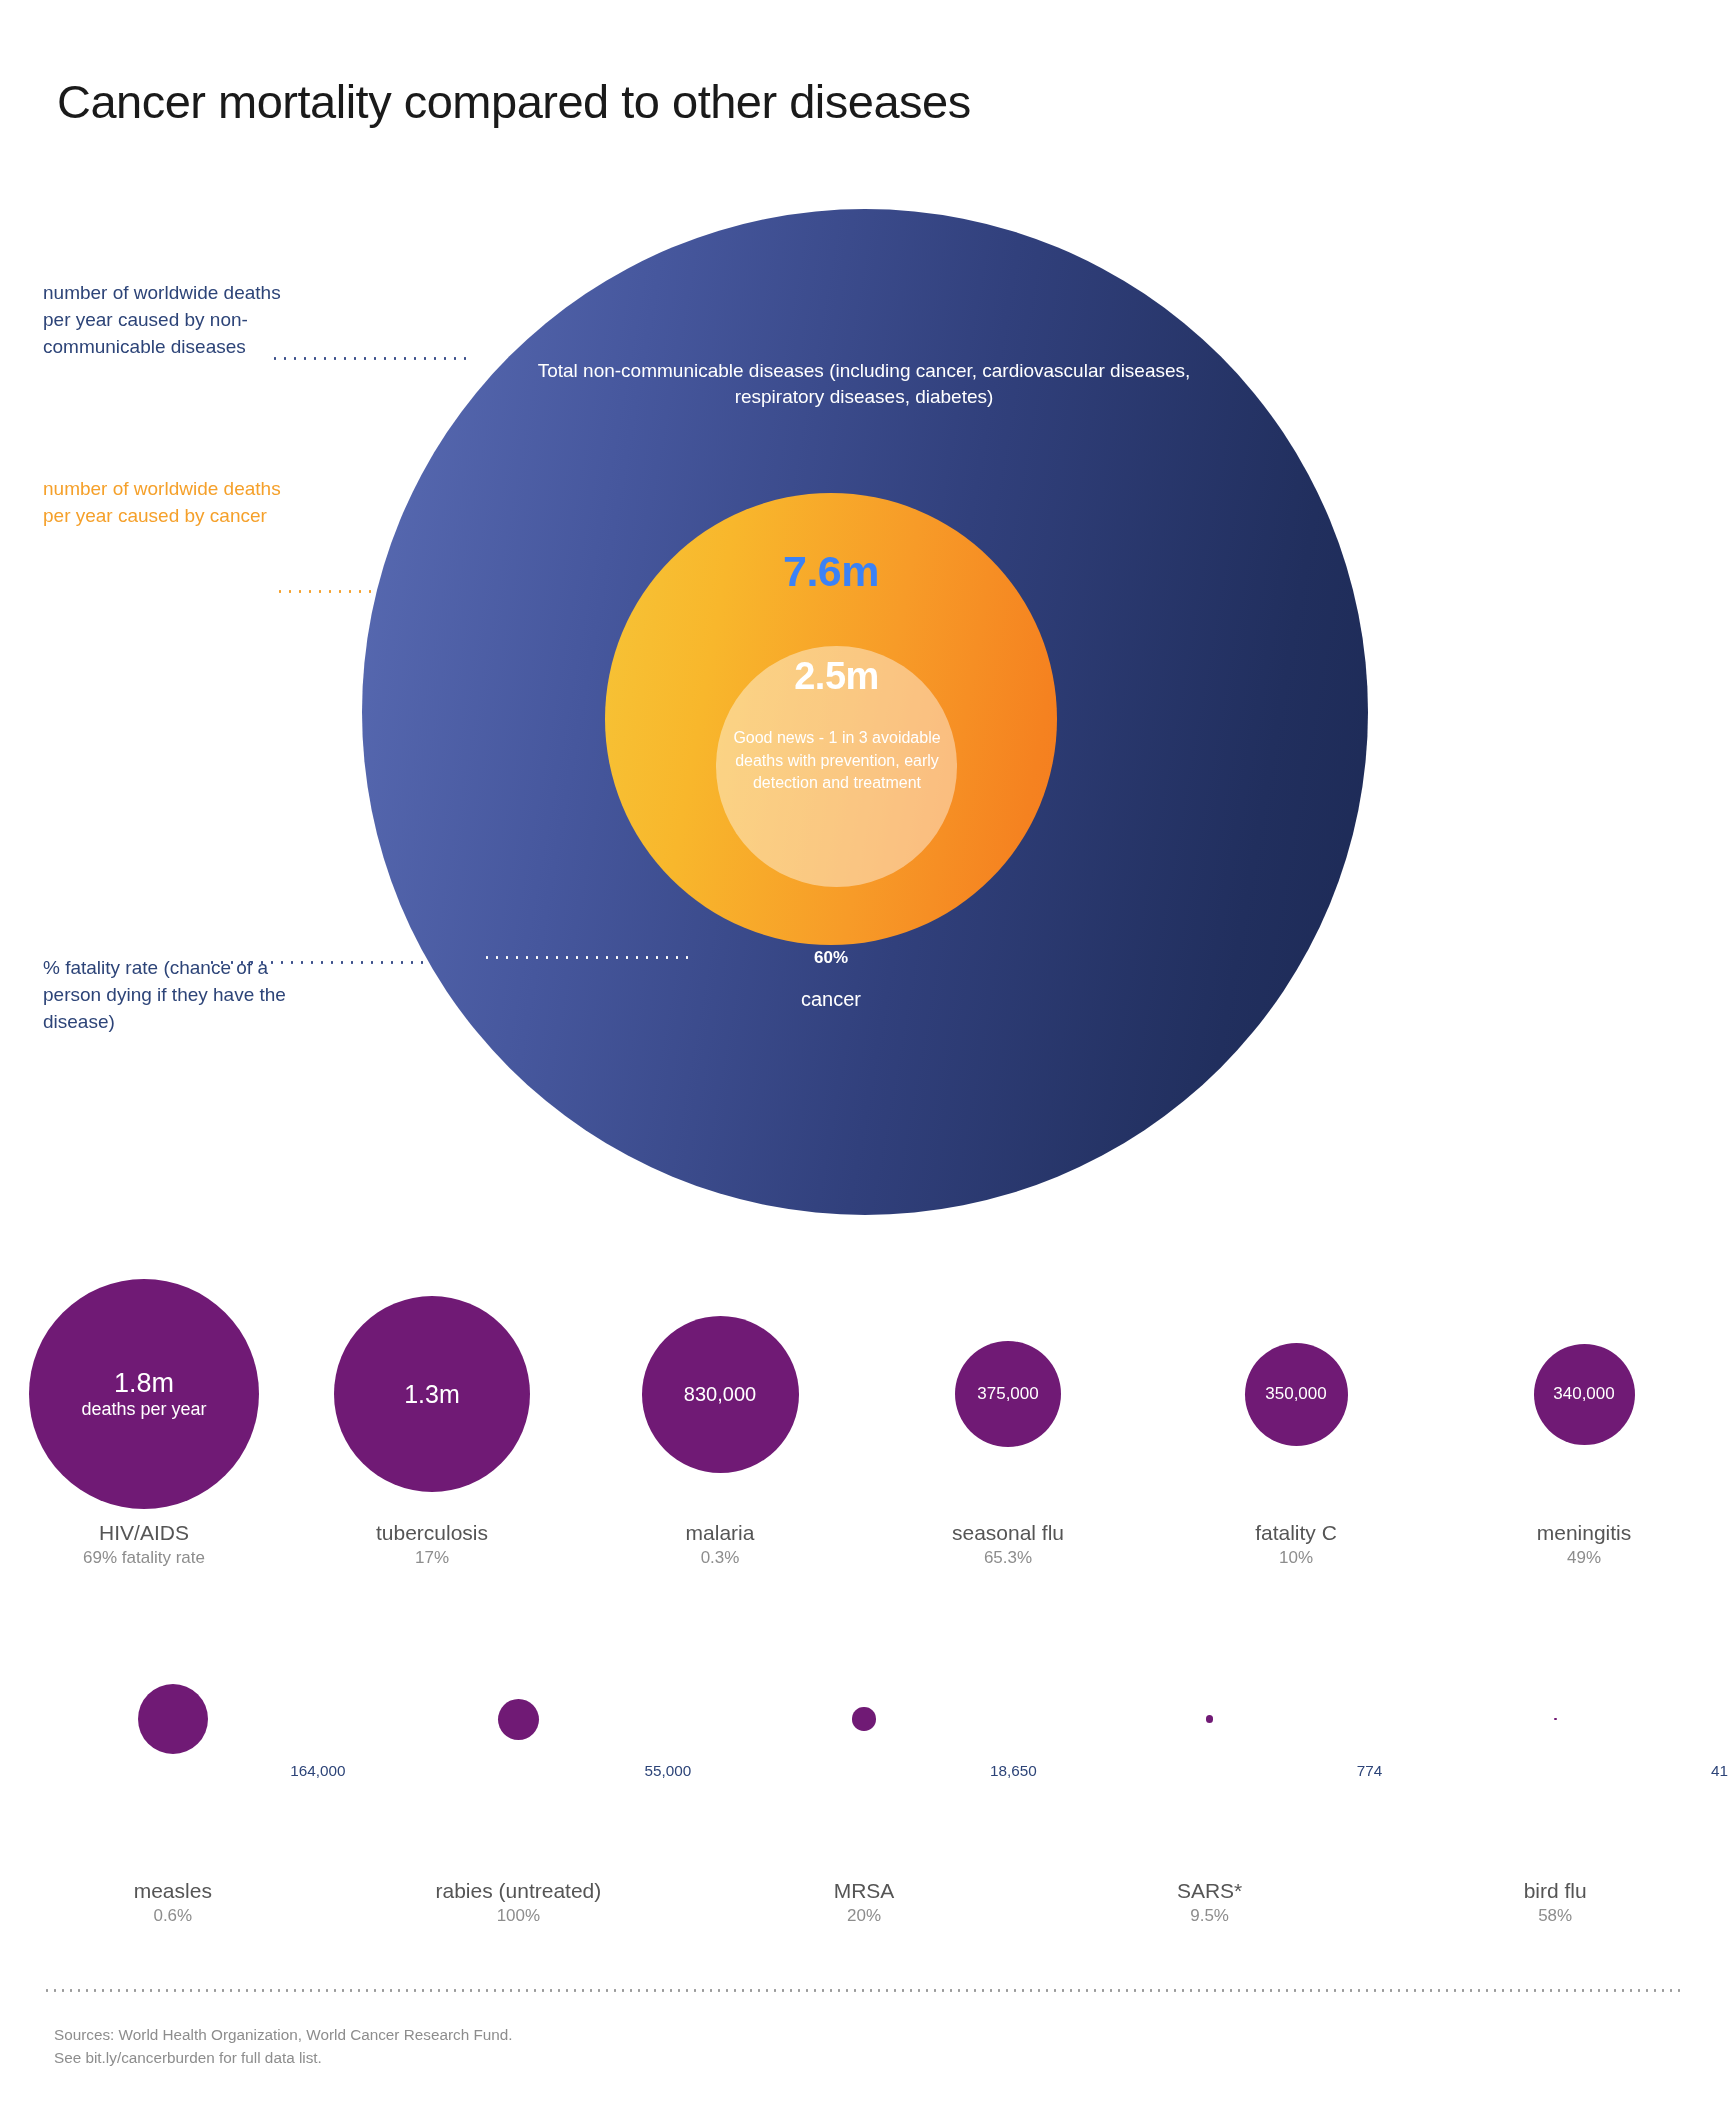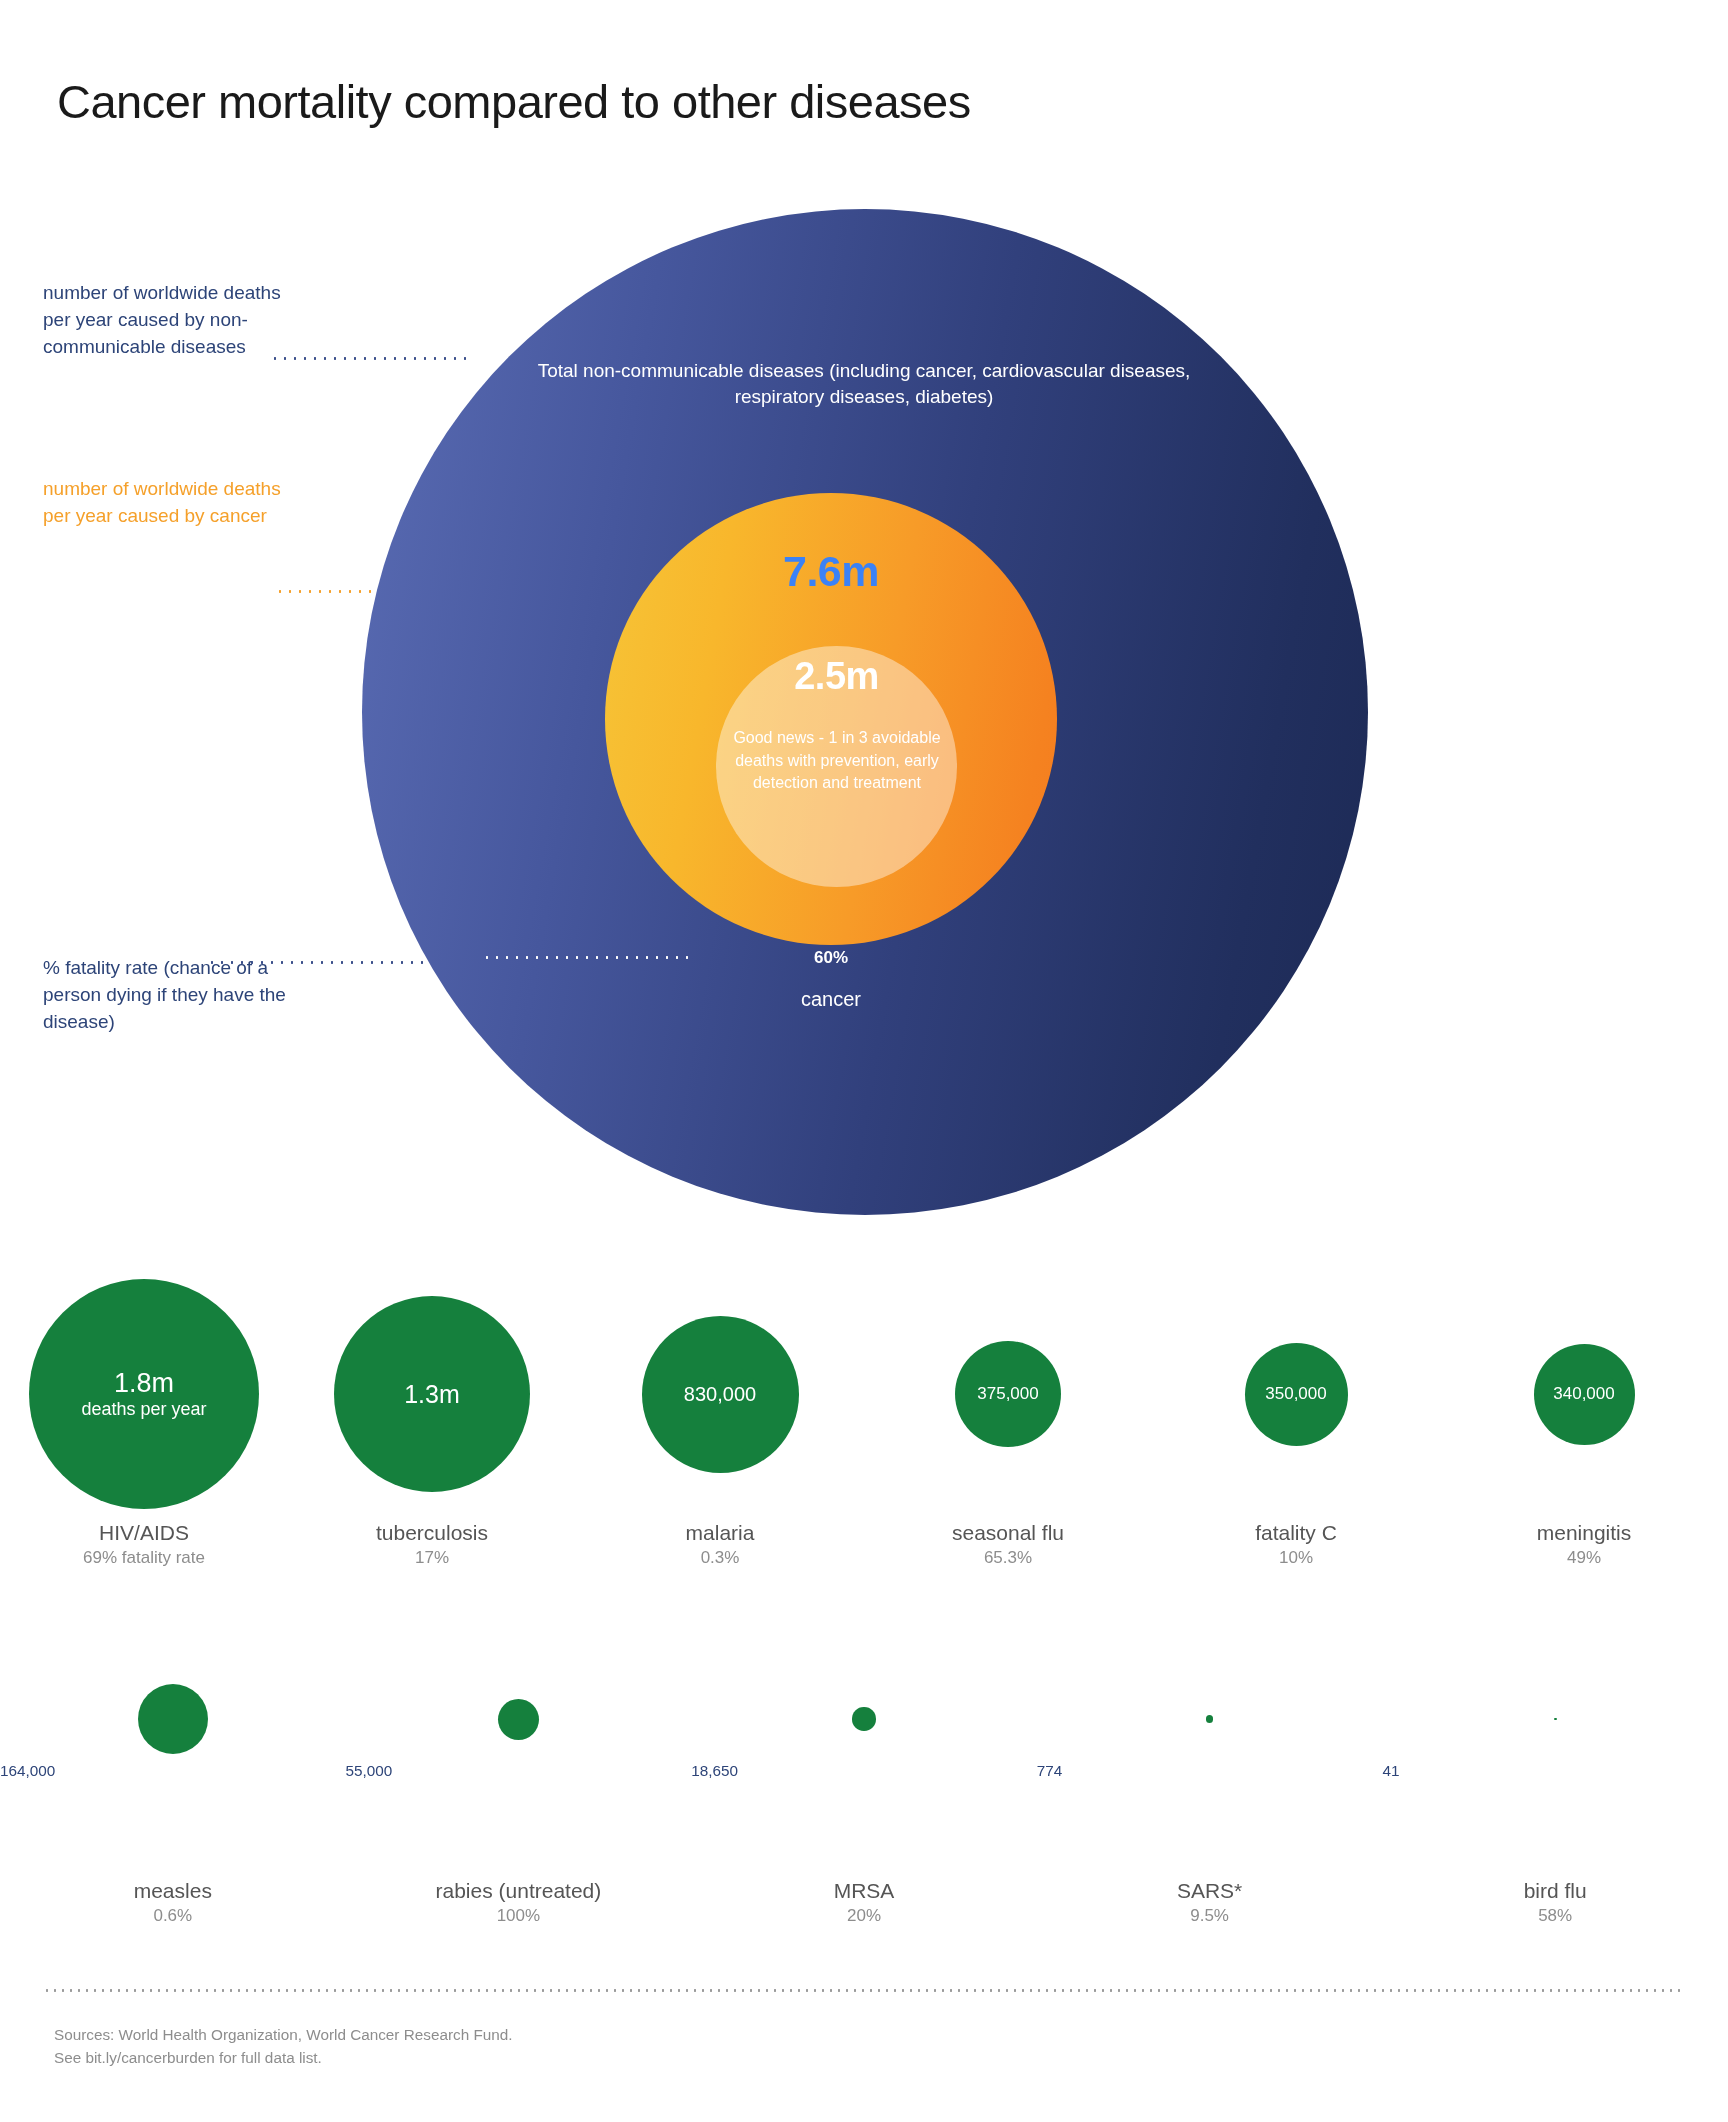--- a/index.html
+++ b/index.html
@@ -188,21 +188,21 @@
     width: 100%;
     display: flex;
     align-items: center;
     justify-content: center;
   }
   .row-big .bubble-wrap  { top: 0; height: 196px; }
   .row-small .bubble-wrap{ top: 0; height: 72px; align-items: center; }
 
   .bubble {
     border-radius: 50%;
-    background: #15803d;
+    background: #701a75;
     display: flex;
     flex-direction: column;
     align-items: center;
     justify-content: center;
     position: relative;
   }
   .bubble-num {
     color: #ffffff;
     text-align: center;
     line-height: 1.15;
@@ -214,21 +214,21 @@
     text-align: center;
     line-height: 1.2;
     white-space: nowrap;
   }
 
   .outer-num {
     position: absolute;
     left: 0;
     top: 79px;
     width: 100%;
-    text-align: left;
+    text-align: right;
     font-size: 15.3px;
     color: #2d4478;
   }
 
   .caption {
     position: absolute;
     left: 0;
     width: 100%;
     text-align: center;
   }

